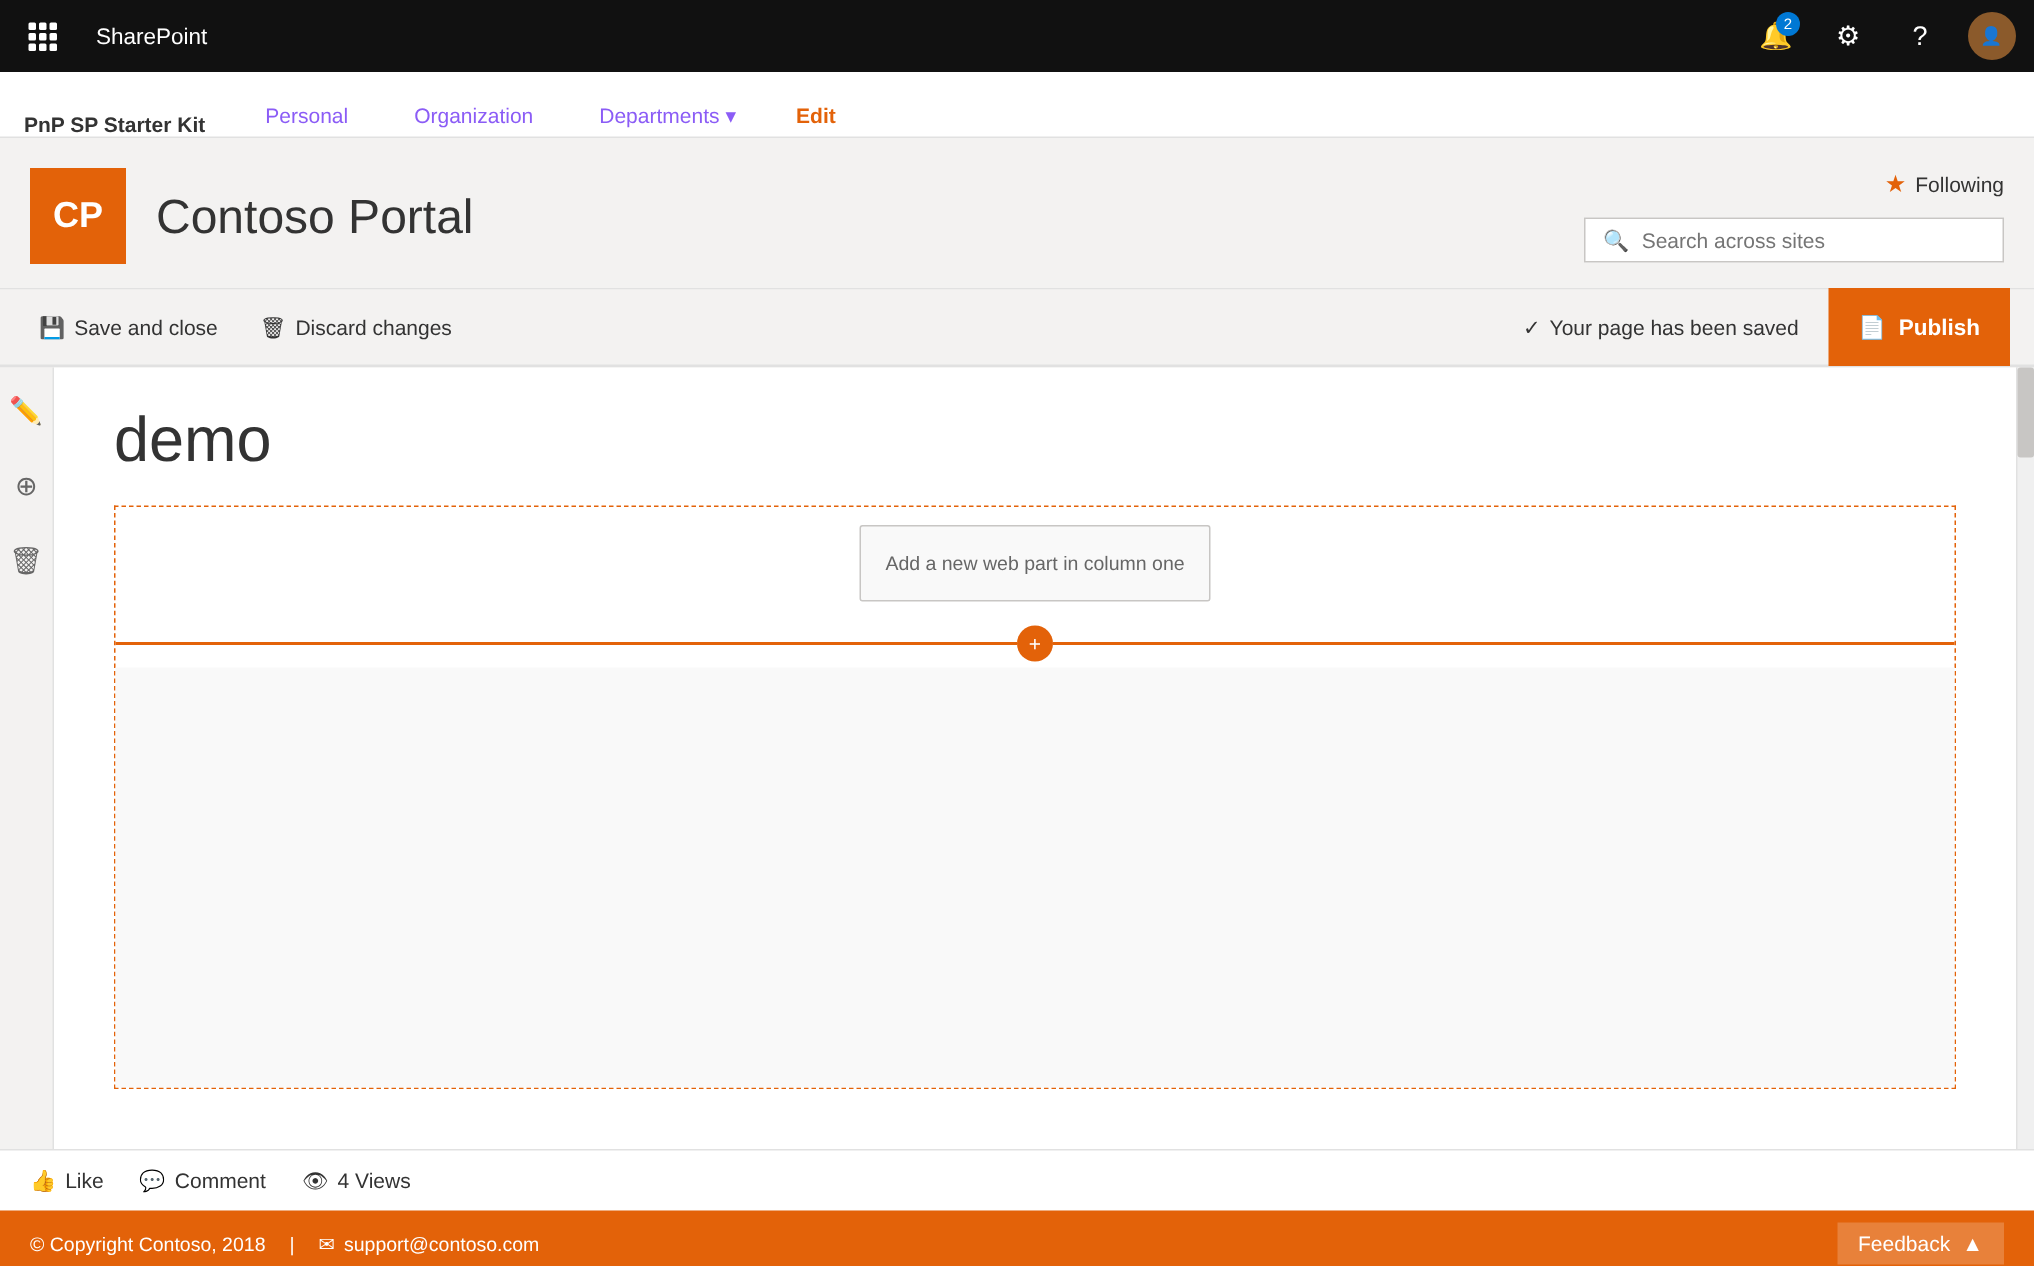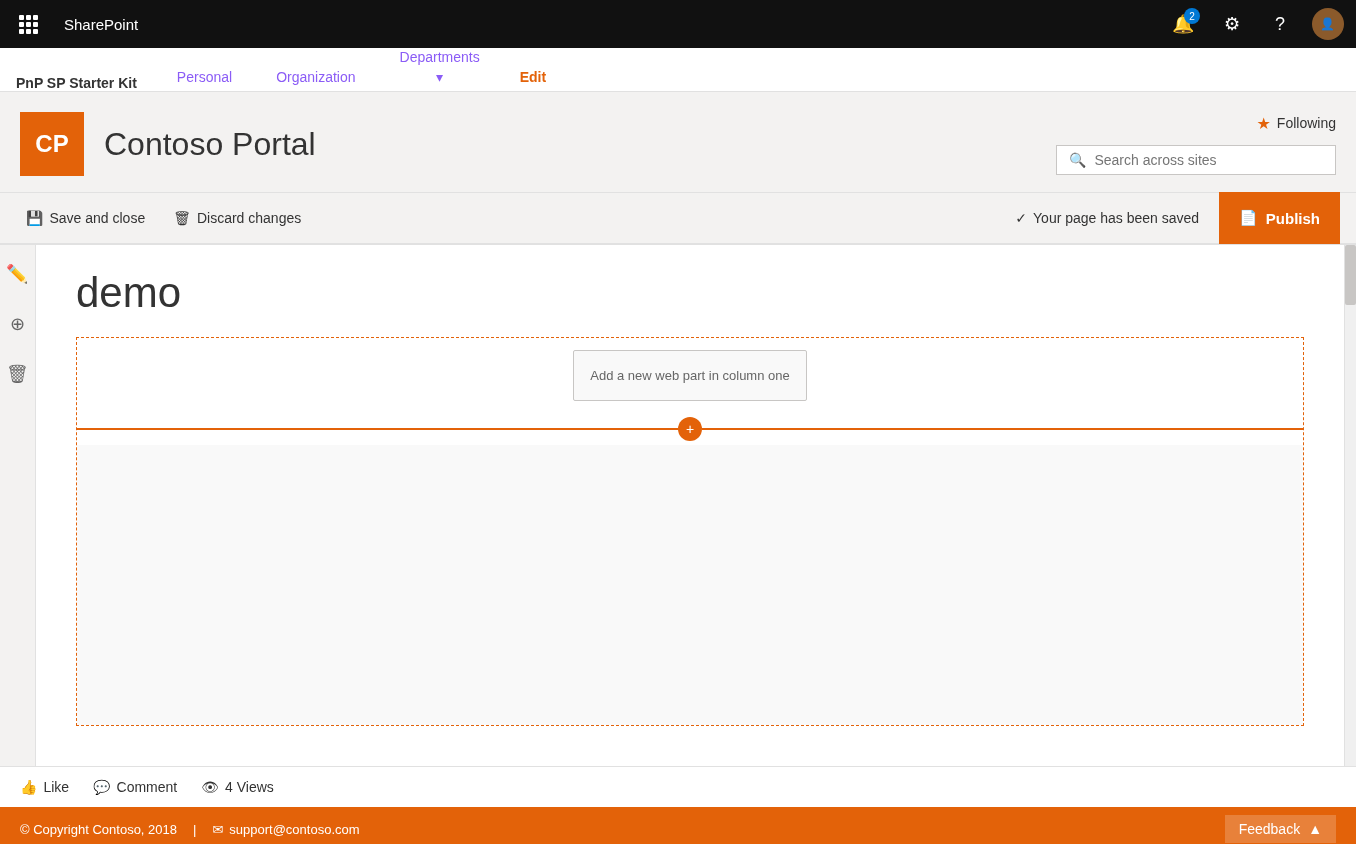--- a/index.html
+++ b/index.html
@@ -85,21 +85,21 @@
       margin-right: 8px;
     }
     .nav-item {
       padding: 6px 12px;
       color: #8b5cf6;
       cursor: pointer;
       font-size: 14px;
       border-radius: 2px;
     }
     .nav-item-dropdown {
-      display: flex; align-items: center; gap: 4px; flex-direction: column;
+      display: flex; align-items: center; gap: 4px;
     }
     .edit-link {
       color: #e36209;
       font-weight: 600;
       cursor: pointer;
       padding: 6px 8px;
     }
 
     
     .site-header {

